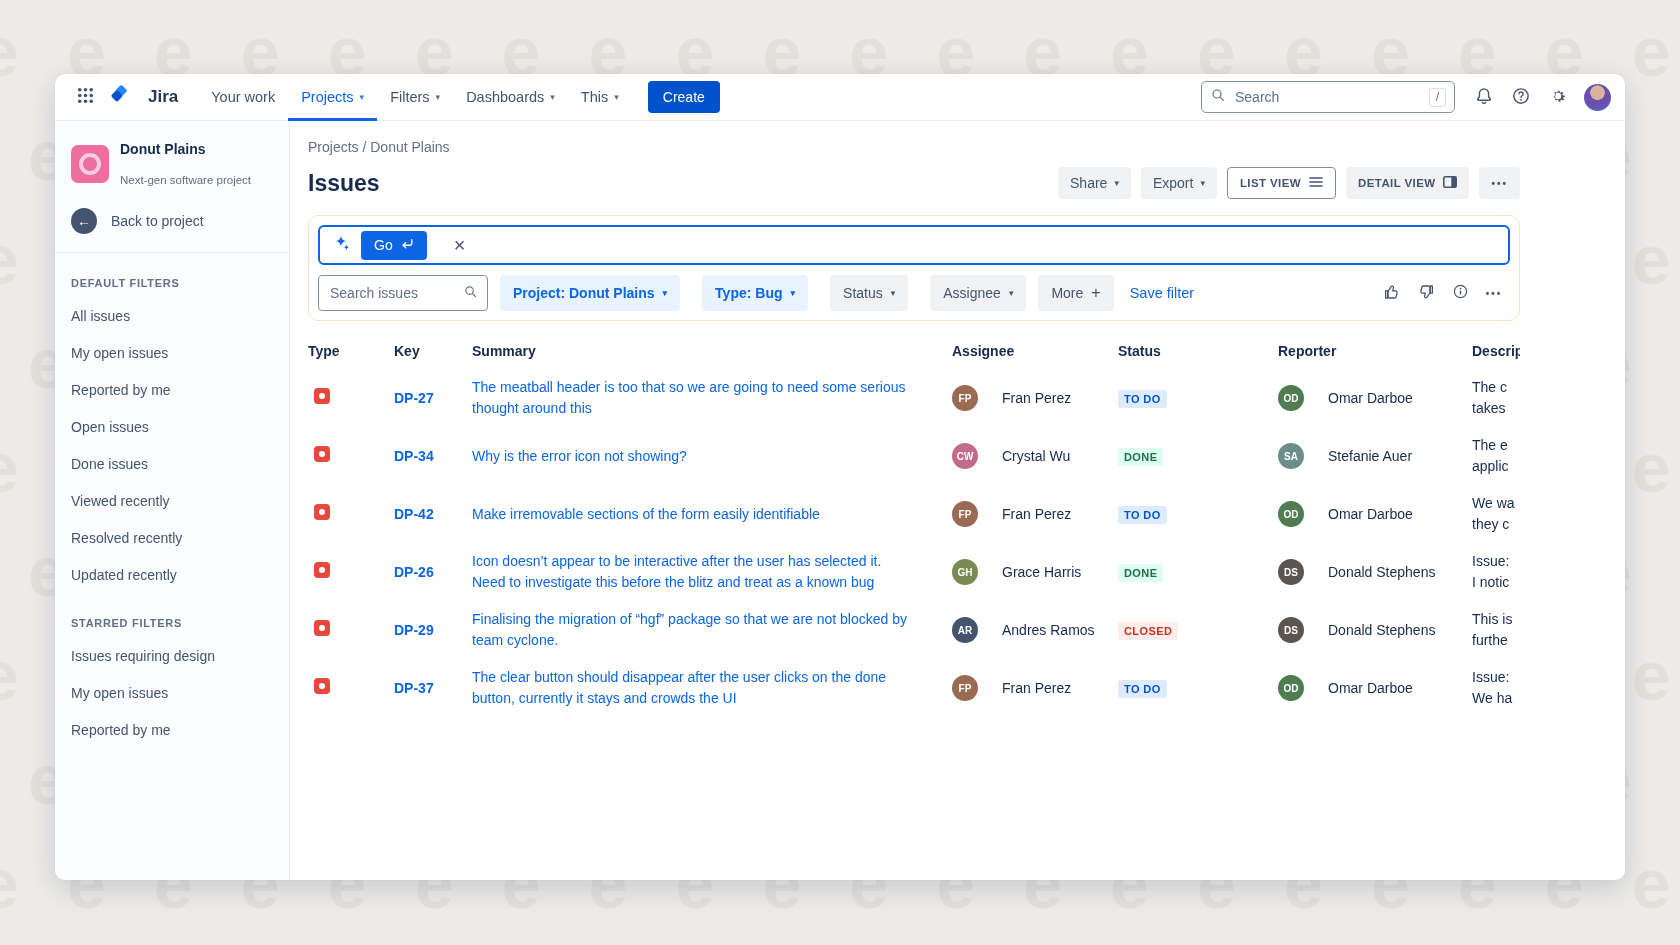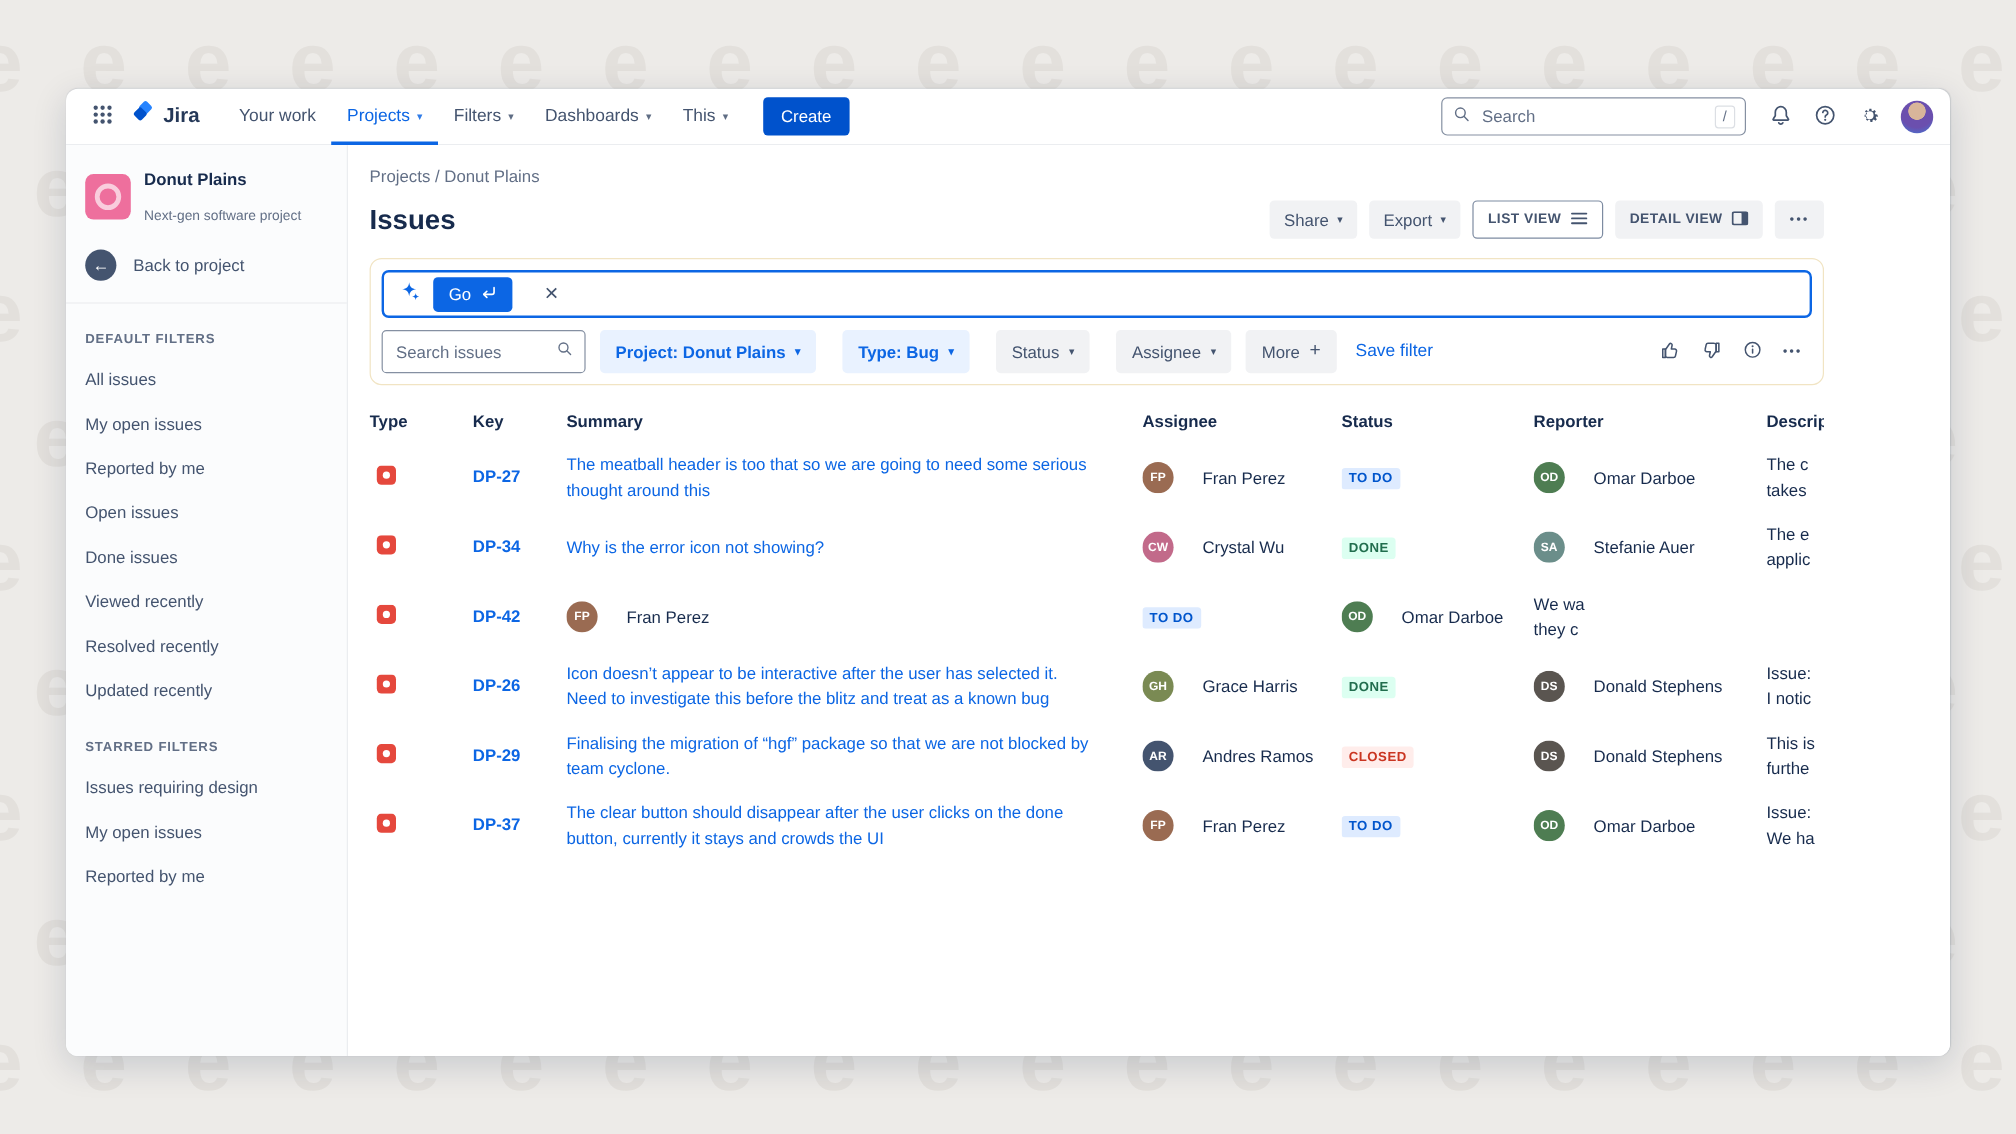--- a/index.html
+++ b/index.html
@@ -15,21 +15,21 @@
   .bg-row{font-size:70px;line-height:104px;height:104px;letter-spacing:48px;white-space:nowrap;margin-left:-20px;}
   .bg-row.off{margin-left:28px;}
   
   .window{position:absolute;left:55px;top:74px;width:1570px;height:806px;background:#fff;
     border-radius:10px;box-shadow:0 8px 28px rgba(9,30,66,.16), 0 0 1px rgba(9,30,66,.12);
     z-index:1;overflow:hidden;display:flex;flex-direction:column;}
   
   .topnav{height:47px;min-height:47px;display:flex;align-items:center;padding:0 14px;border-bottom:1px solid var(--line);}
   .icon-btn{background:none;border:none;width:32px;height:32px;border-radius:50%;display:flex;
     align-items:center;justify-content:center;color:var(--nav);cursor:pointer;padding:0;}
-  .logo{display:flex;align-items:center;gap:6px;padding:0 10px 0 8px;cursor:pointer;}
+  .logo{display:flex;align-items:center;gap:18px;padding:0 10px 0 8px;cursor:pointer;}
   .logo-text{font-weight:700;font-size:17px;color:#253858;}
   .primary-nav{display:flex;height:47px;margin-left:10px;}
   .nav-item{padding:0 13px;display:flex;align-items:center;gap:6px;font-size:14.5px;font-weight:500;
     color:var(--nav);cursor:pointer;}
   .nav-item .chev{font-size:9px;opacity:.85;}
   .nav-item.active{color:var(--accent);box-shadow:inset 0 -3px 0 var(--accent);}
   .create-btn{margin-left:16px;background:var(--create);color:#fff;border:none;border-radius:4px;
     height:32px;padding:0 15px;font-size:14px;font-weight:500;cursor:pointer;font-family:inherit;}
   .nav-right{margin-left:auto;display:flex;align-items:center;gap:5px;}
   .search-box{width:254px;height:32px;border:1px solid #8590a2;border-radius:5px;display:flex;
@@ -432,20 +432,23 @@
                   </div>
                 </div>
                 <div class="cell desc-cell">
                   <div>The e</div>
                   <div>applic</div>
                 </div>
               </div>
               <div class="tbl-row">
                 <div class="cell"><span class="type-icon"></span></div>
                 <div class="cell"><a class="key-link">DP-42</a></div>
+                <div class="cell summary-cell">
+                  <a class="summary-link">Make irremovable sections of the form easily identifiable</a>
+                </div>
                 <div class="cell">
                   <div class="person">
                     <span class="avatar" style="background:#9a6b52">FP</span>
                     <span>Fran Perez</span>
                   </div>
                 </div>
                 <div class="cell"><span class="badge" style="background:#deebff;color:#0055cc">TO DO</span></div>
                 <div class="cell">
                   <div class="person">
                     <span class="avatar" style="background:#4e7d52">OD</span>

